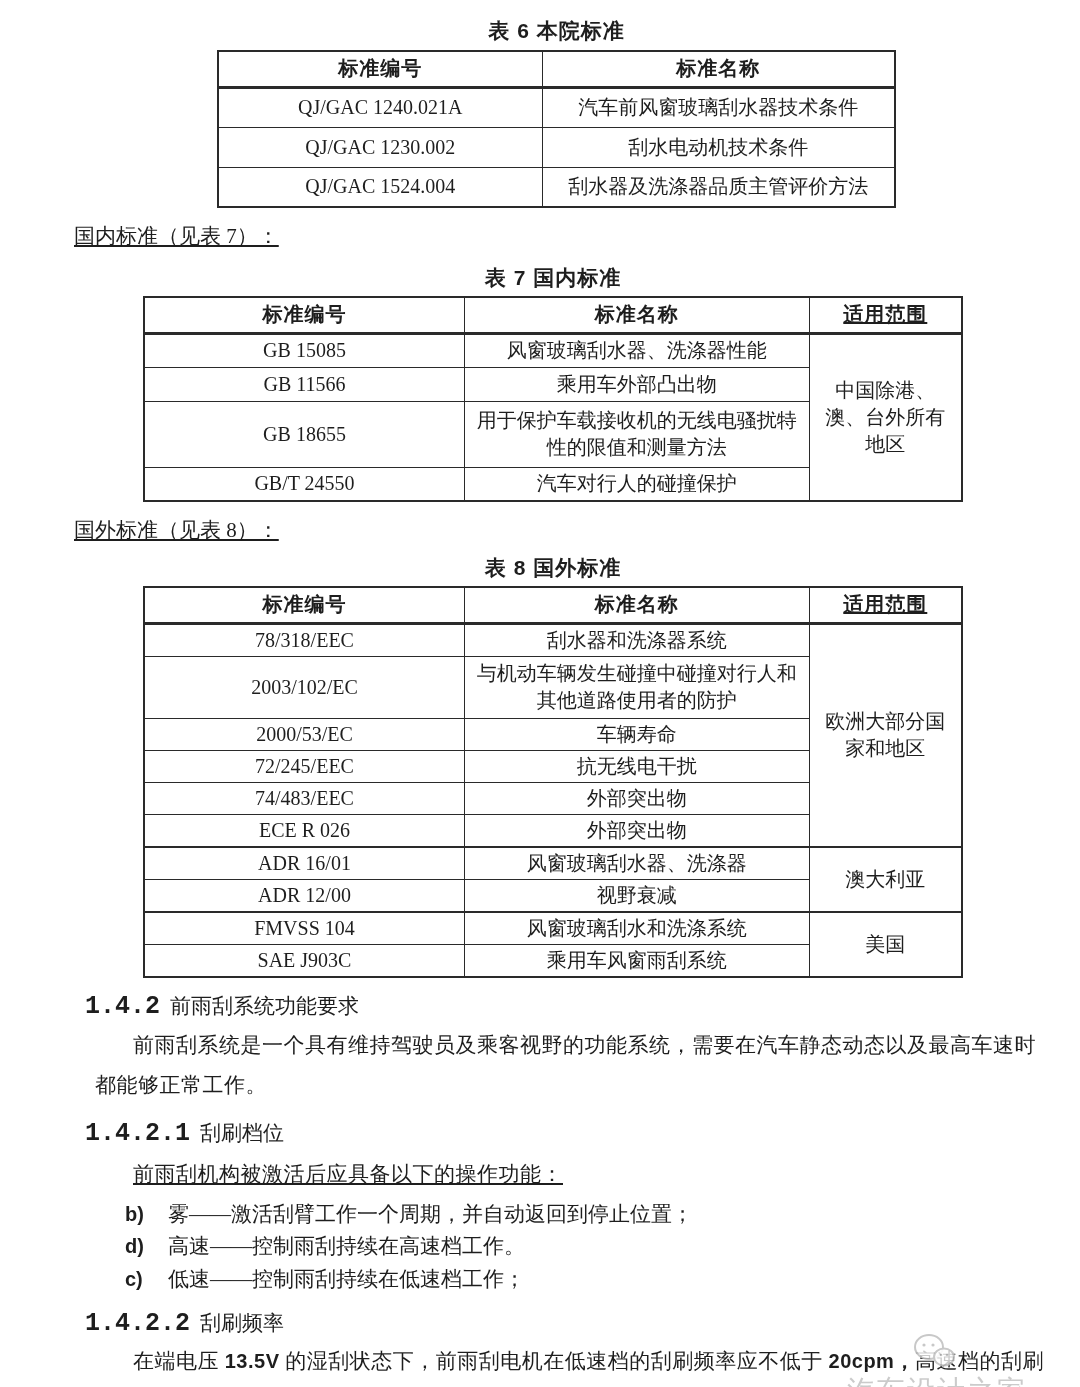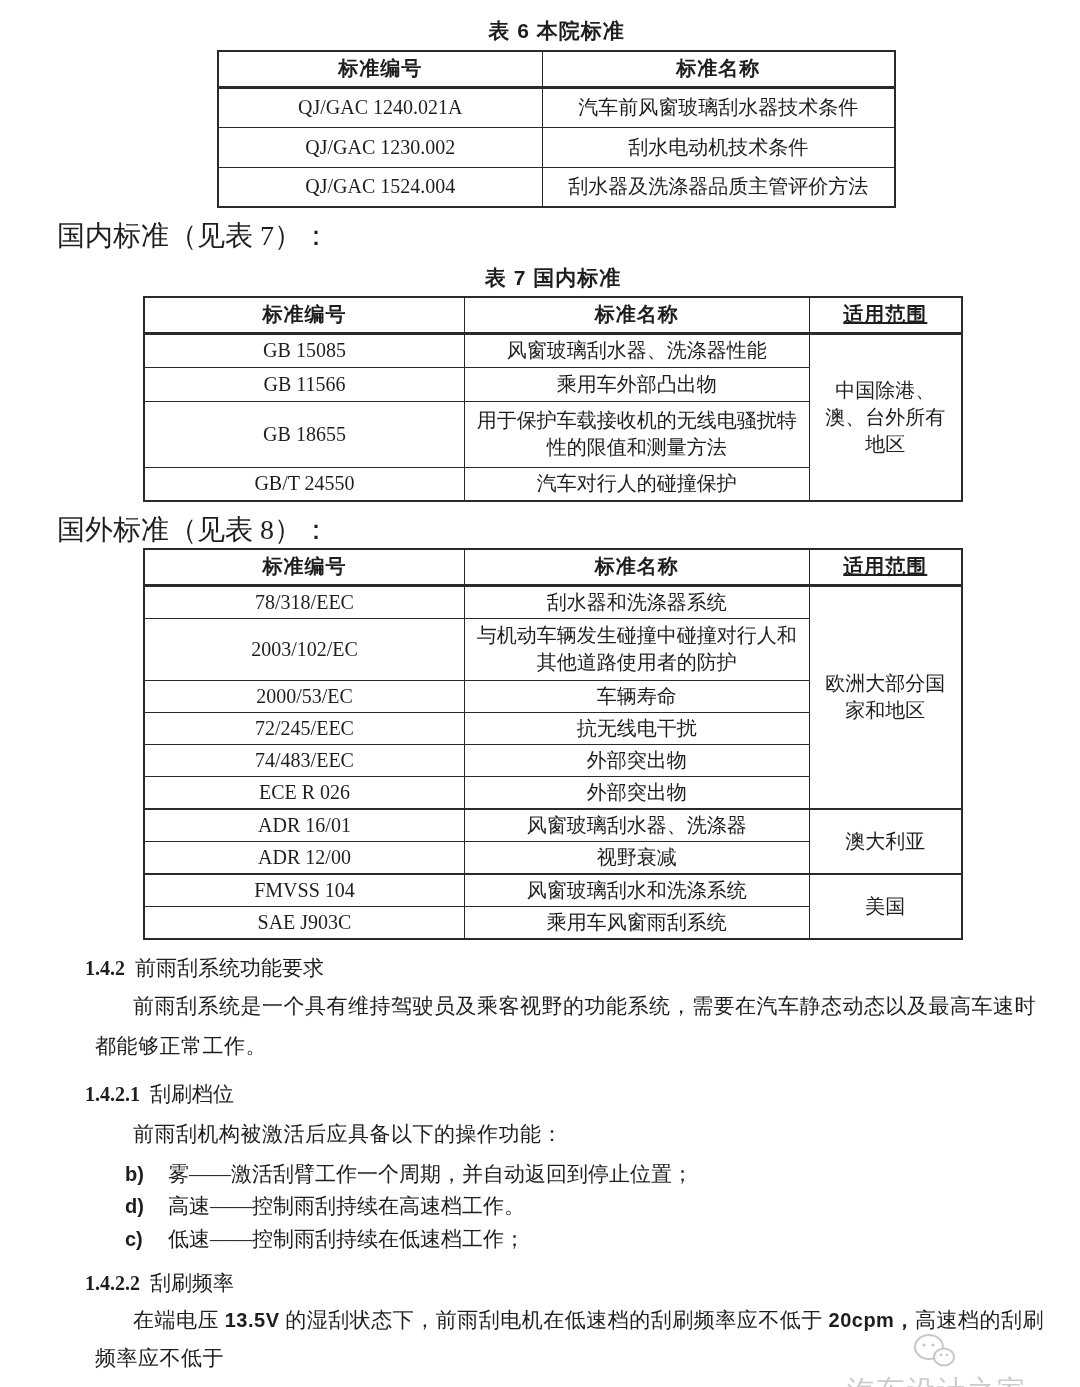--- a/index.html
+++ b/index.html
@@ -41,33 +41,33 @@
   .t78 .c-code { width:306px; }
   .t78 .c-name { width:329px; }
   .t78 .c-scope { width:146px;text-decoration:underline; }
   .t7 td { height:34px; }
   .t7 .dbl td { height:66px; }
   .t8 td { height:32px; }
   .t8 .dbl td { height:62px; }
   .gsep td { border-top:2.5px solid #2a2a2a; }
 
   
-  .note { margin:15px 0 0 57px; font-size:28px; line-height:26px; }
+  .note { margin:15px 0 0 74px; font-size:21px; line-height:26px;text-decoration:underline; }
   .sec-h {
     margin:14px 0 0 85px; font-size:21px; line-height:28px;
   }
   .sec-num {
-    font-family:Liberation Serif, serif;
-    font-weight:bold; font-size:20px; margin-right:10px;
+    font-family:Liberation Mono, monospace;
+    font-weight:bold; font-size:25px; margin-right:10px;
   }
   .para {
     margin:4px 30px 0 95px; font-size:21px; line-height:40px;
     text-indent:38px; letter-spacing:0.5px;
   }
-  .para-intro { line-height:36px; margin-top:8px; }
+  .para-intro { line-height:36px; margin-top:8px;text-decoration:underline; }
   .list { margin:6px 0 0 125px; list-style:none; }
   .list li { font-size:21px; line-height:32.5px; }
   .letter {
     display:inline-block; width:43px;
     font-family:"Liberation Sans","DejaVu Sans",sans-serif;
     font-weight:bold; font-size:20px;
   }
   .para-freq { width:965px; margin-right:0; line-height:38px; }
   .bd {
     font-family:"Liberation Sans","DejaVu Sans",sans-serif;
@@ -137,20 +137,21 @@
       </tr>
       <tr>
         <td>GB/T 24550</td>
         <td>汽车对行人的碰撞保护</td>
       </tr>
     </tbody>
   </table>
 
   <p class="note">国外标准（见表 8）：</p>
 
+  <div class="caption cap8">表 8  国外标准</div>
   <table class="t78 t8">
     <tbody>
       <tr>
         <th class="c-code">标准编号</th>
         <th class="c-name">标准名称</th>
         <th class="c-scope">适用范围</th>
       </tr>
       <tr>
         <td>78/318/EEC</td>
         <td>刮水器和洗涤器系统</td>

